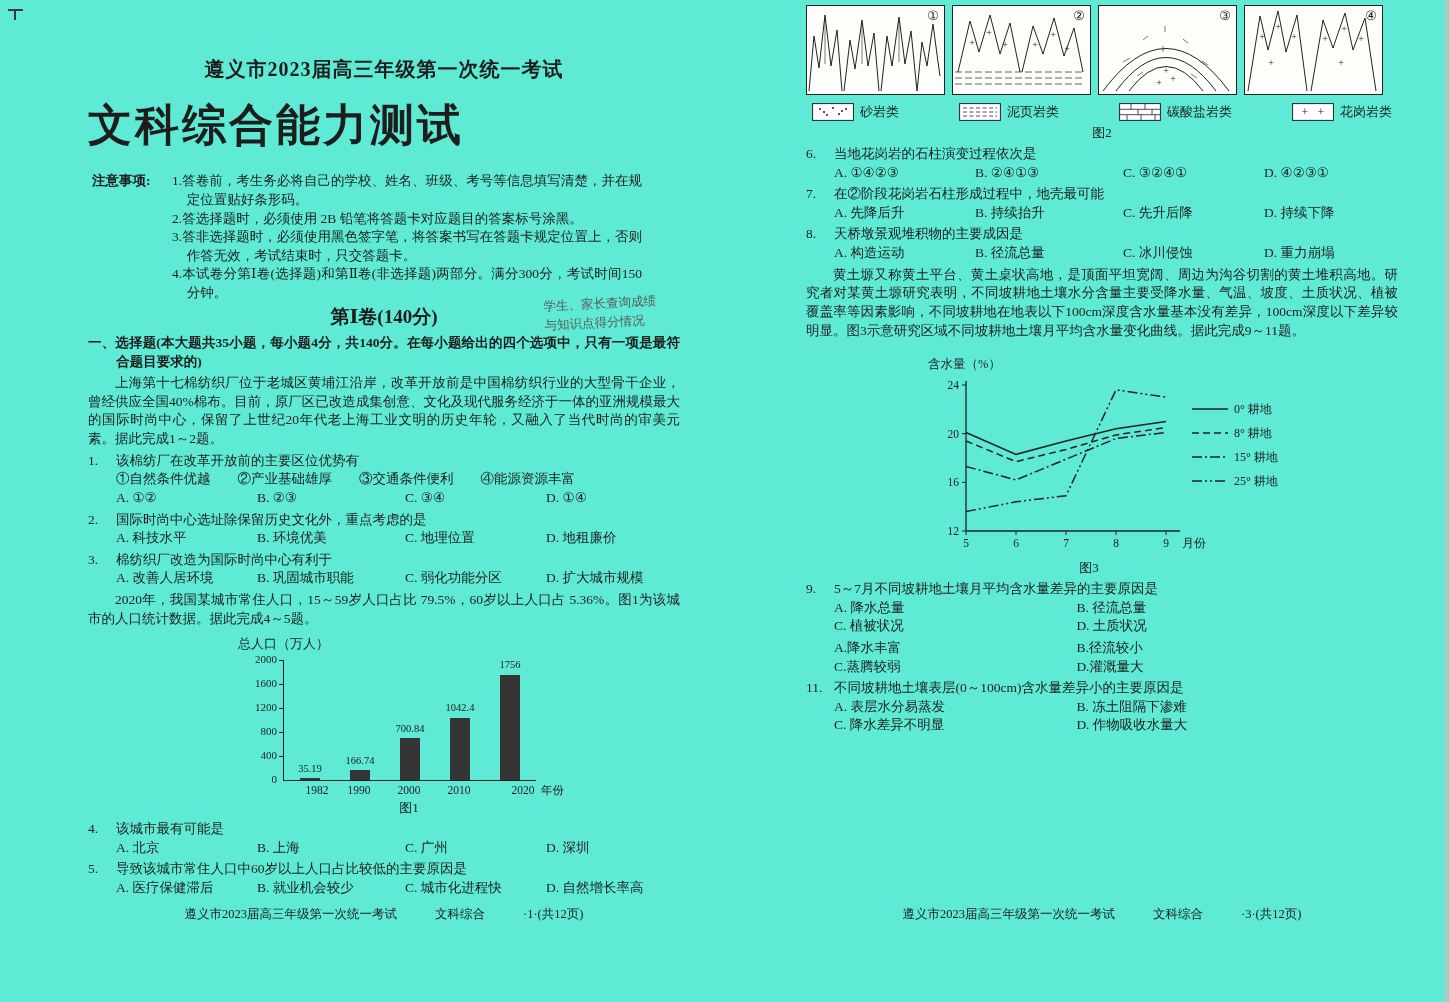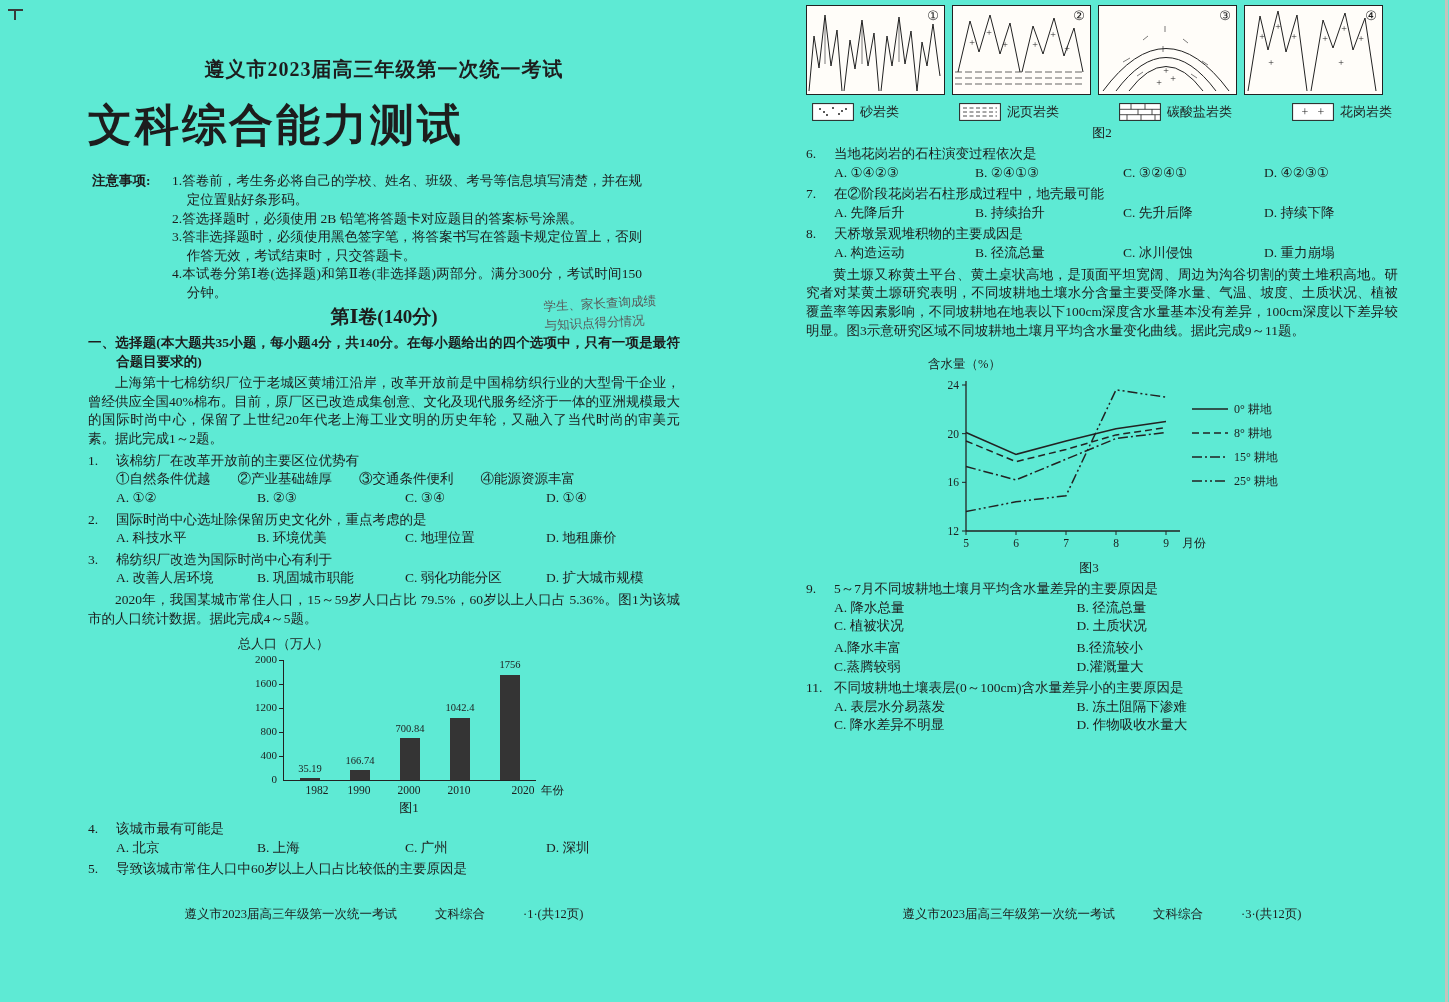--- a/index.html
+++ b/index.html
@@ -179,20 +179,26 @@
             <span class="q-opt">B. 上海</span>
             <span class="q-opt">C. 广州</span>
             <span class="q-opt">D. 深圳</span>
           </div>
         </div>
         <div class="question">
           <div class="q-head">
             <span class="q-num">5.</span>
             <span class="q-stem">导致该城市常住人口中60岁以上人口占比较低的主要原因是</span>
           </div>
+          <div class="q-options cols4">
+            <span class="q-opt">A. 医疗保健滞后</span>
+            <span class="q-opt">B. 就业机会较少</span>
+            <span class="q-opt">C. 城市化进程快</span>
+            <span class="q-opt">D. 自然增长率高</span>
+          </div>
         </div>
       </div>
   </div>
 
   <div class="footer footer-left">
     <span>遵义市2023届高三年级第一次统一考试</span>
     <span>文科综合</span>
     <span>·1·(共12页)</span>
   </div>
 

